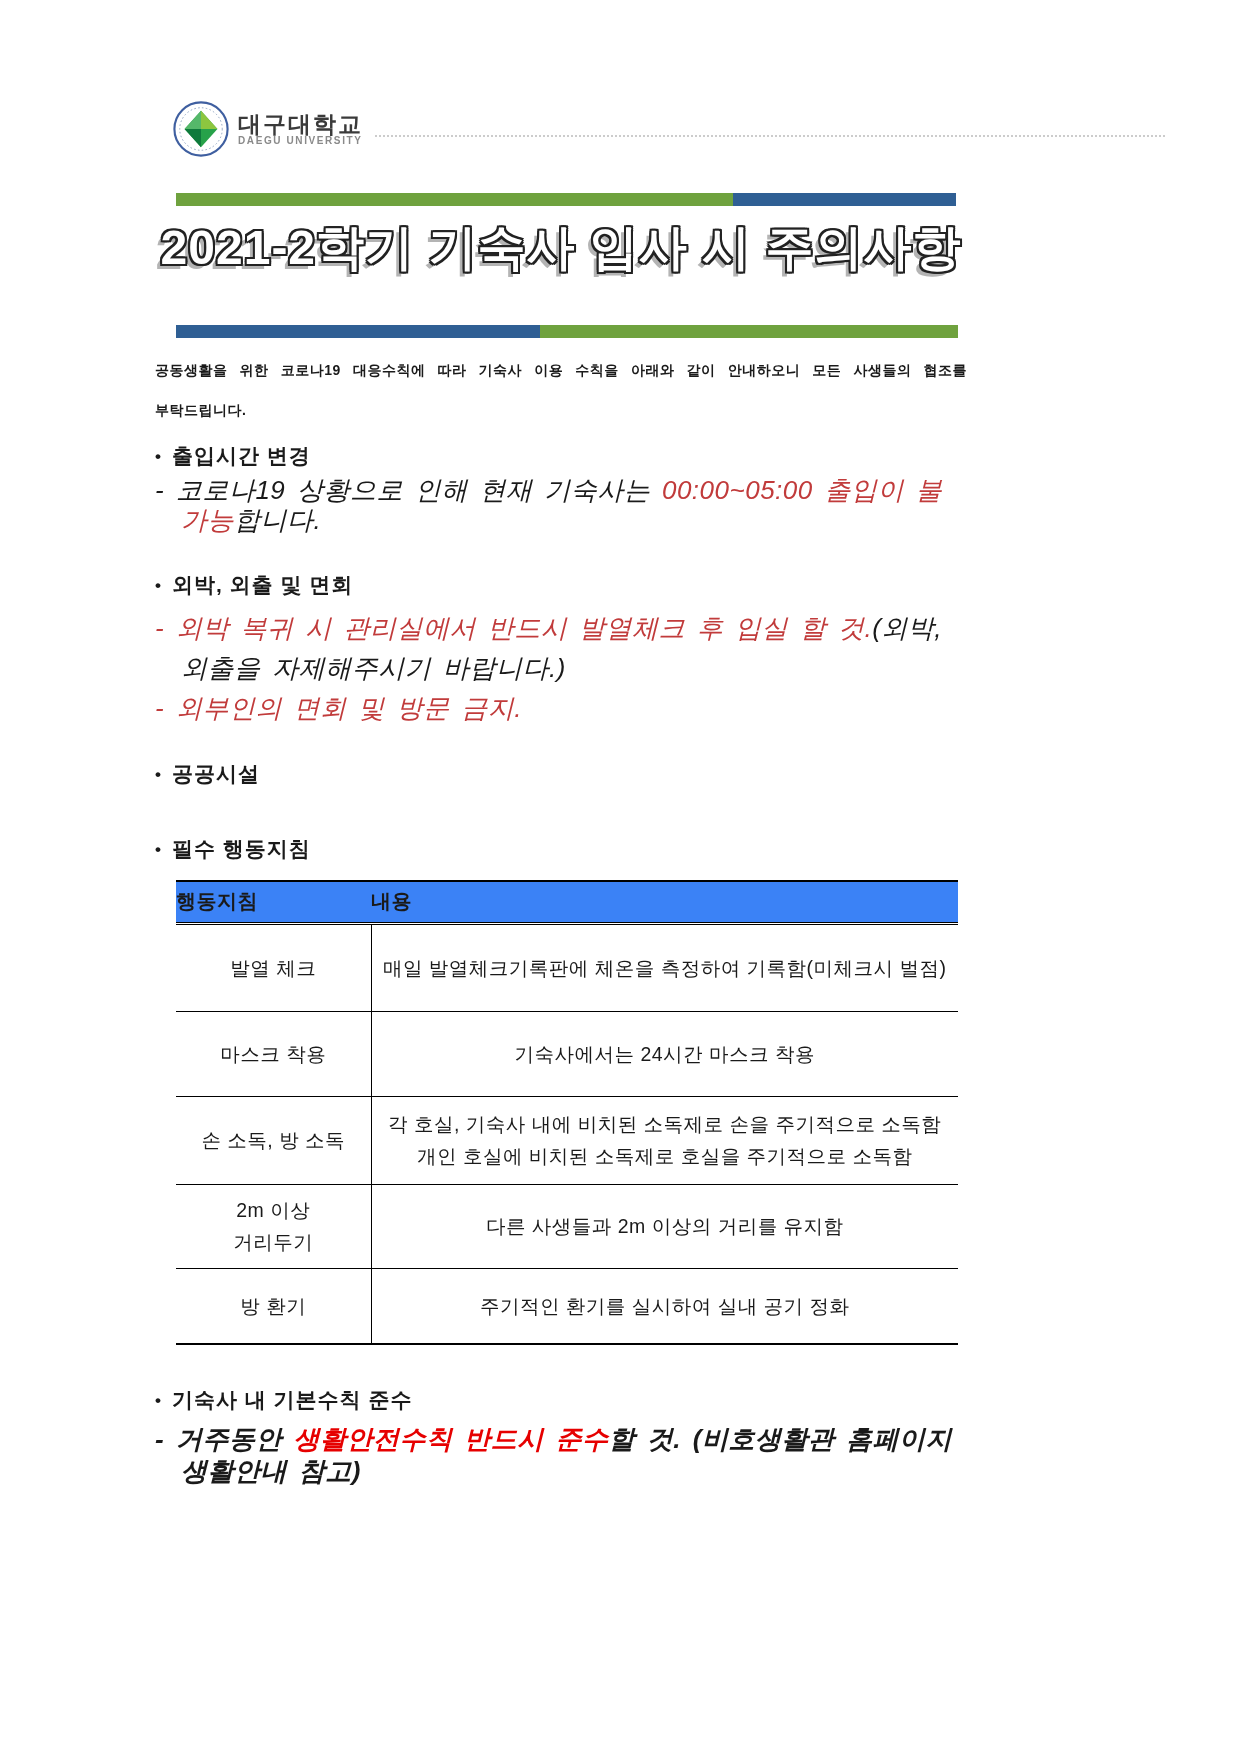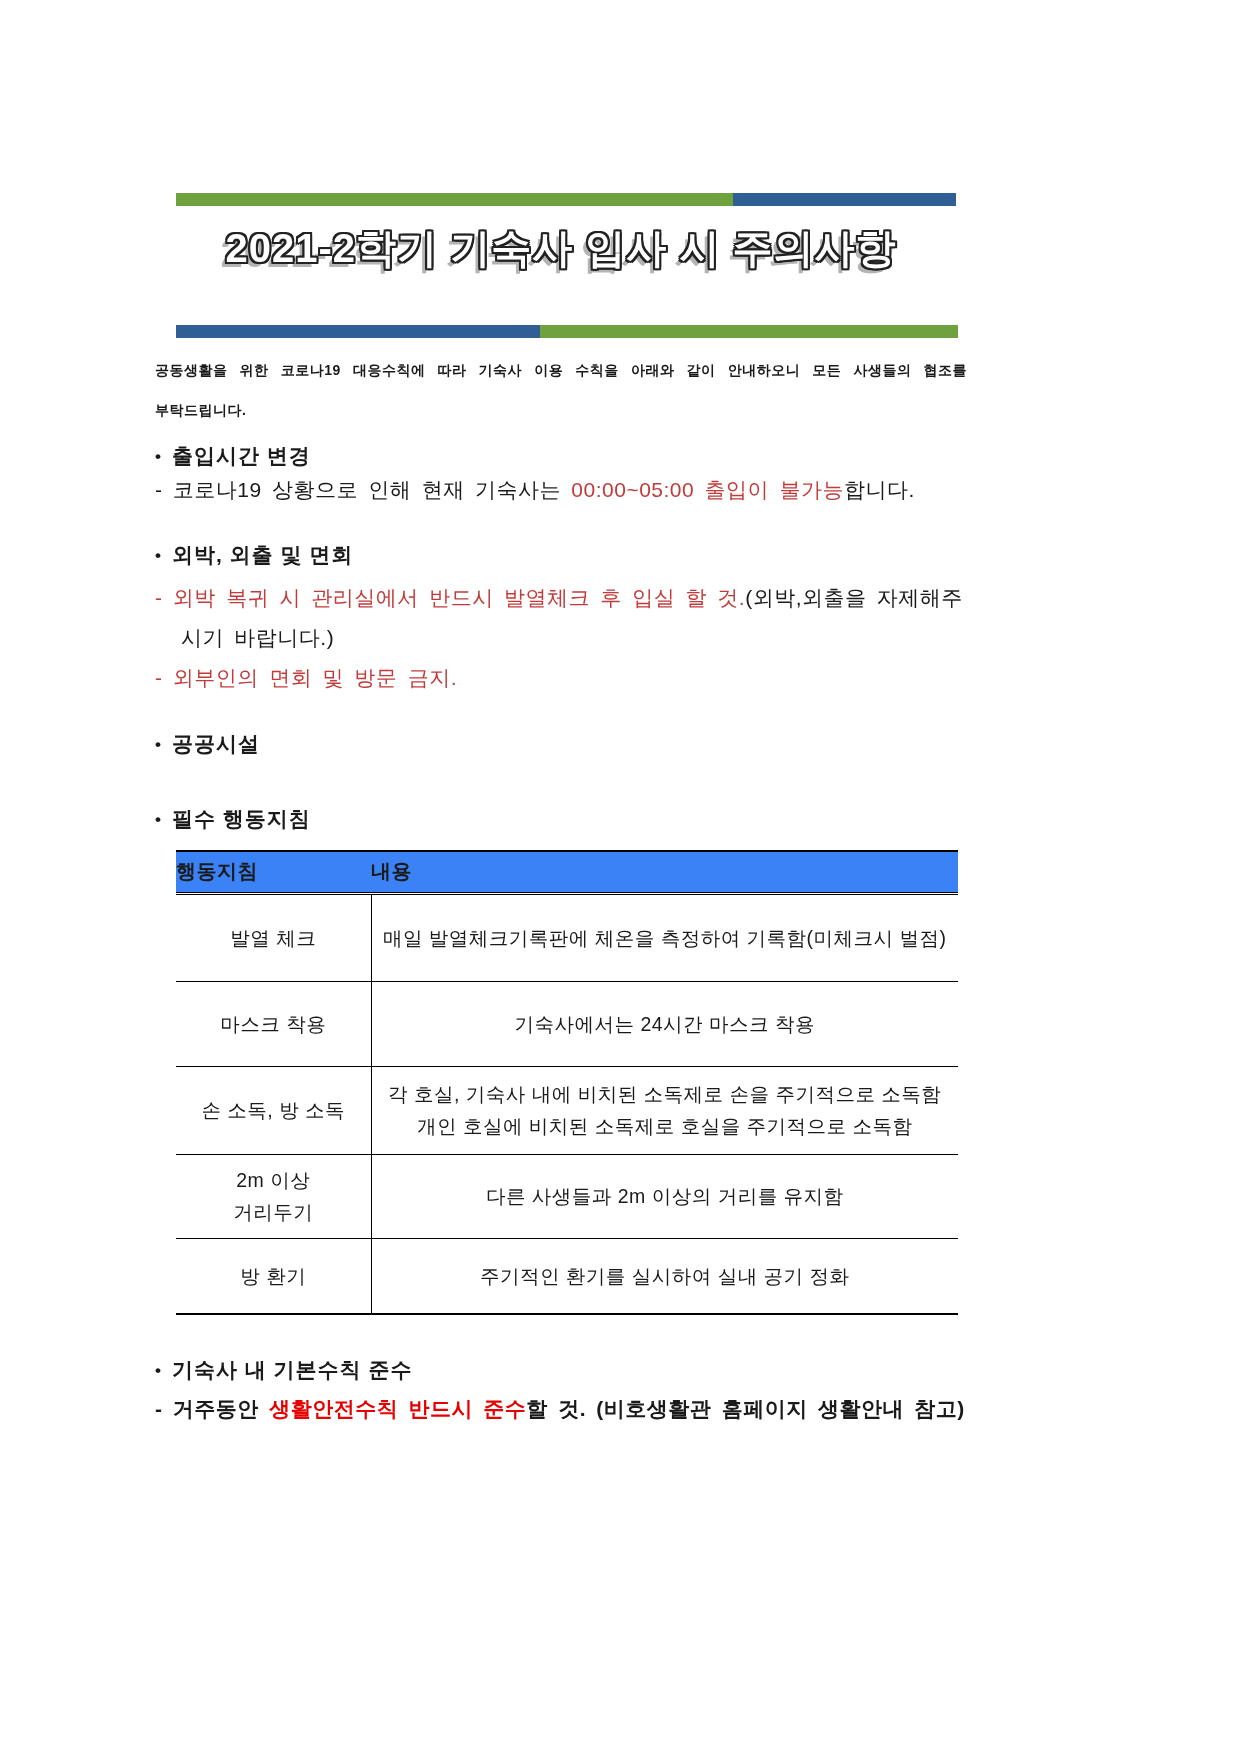--- a/index.html
+++ b/index.html
@@ -32,21 +32,21 @@
   .bar1 { margin-top:8px; }
   .bar1 .g { width:557px; background:#6fa23e; }
   .bar1 .b { width:223px; background:#2f5f94; }
   .bar2 { margin-top:51px; width:782px; }
   .bar2 .b { width:364px; background:#2f5f94; }
   .bar2 .g { width:418px; background:#6fa23e; }
 
   .doc-title {
     margin-top:16px; height:52px; line-height:52px;
     text-align:center;
-    font-size:40px; font-weight:bold; letter-spacing:1px;
+    font-size:48px; font-weight:bold; letter-spacing:1px;
     color:#ffffff;
     text-shadow:
       -2px -2px 0 #222, 0 -2px 0 #222, 2px -2px 0 #222,
       -2px  0   0 #222, 2px  0   0 #222,
       -2px  2px 0 #222, 0  2px 0 #222, 2px  2px 0 #222,
       -5px  5px 0 #b4b4b4;
   }
 
   .intro {
     margin-top:12px;
@@ -59,22 +59,22 @@
     font-size:21px; font-weight:bold; line-height:28px; letter-spacing:1px;
   }
   .sec-heading .bullet { font-size:17px; margin-right:10px; vertical-align:1px; }
   .h-entry   { margin-top:12px; }
   .h-outing  { margin-top:36px; }
   .h-public  { margin-top:32px; }
   .h-guide   { margin-top:46px; }
   .h-basic   { margin-top:41px; }
 
   .dash-line {
-    font-size:21px; line-height:40px; letter-spacing:0.5px; word-spacing:4px;
-    padding-left:26px; text-indent:-26px;
+    font-size:26px; line-height:40px; letter-spacing:0.5px; word-spacing:4px;
+    padding-left:26px; text-indent:-26px;font-style:italic;
   }
   .entry-item  { margin-top:4px; line-height:30px; }
   .outing-1    { margin-top:8px; }
   .public-list { margin-top:6px; }
   .basic-item  { margin-top:8px; line-height:32px; font-weight:bold; }
 
   .red  { color:#c13b3b; }
   .red2 { color:#e60000; }
 
   
@@ -102,20 +102,35 @@
   .rules-table tr.r3 td { height:88px; }
   .rules-table tr.r4 td { height:84px; }
   .rules-table tr.r5 td { height:76px; border-bottom:2px solid #000; }
   .cell-line { display:block; }
 </style>
 </head>
 <body>
 
 <div class="page">
 
+  <div class="doc-header">
+    <svg class="logo-mark" viewBox="0 0 60 60" aria-hidden="true">
+      <circle cx="30" cy="30" r="27.5" fill="#ffffff" stroke="#3f5fa0" stroke-width="2.2"></circle>
+      <circle cx="30" cy="30" r="22" fill="none" stroke="#8fa3c0" stroke-width="1" stroke-dasharray="1.6 2.4"></circle>
+      <path d="M30 11 L47 30 L30 49 L13 30 Z" fill="#27a24a"></path>
+      <path d="M30 11 L47 30 L30 30 Z" fill="#8dc63f"></path>
+      <path d="M30 49 L13 30 L30 30 Z" fill="#0f7a3c"></path>
+      <path d="M30 11 L30 30 L13 30 Z" fill="#55b86a"></path>
+    </svg>
+    <div class="logo-text">
+      <div class="logo-kr">대구대학교</div>
+      <div class="logo-en">DAEGU UNIVERSITY</div>
+    </div>
+    <div class="header-rule"></div>
+  </div>
 
   <div class="content">
 
     <div class="bar bar1">
       <div class="seg g"></div>
       <div class="seg b"></div>
     </div>
 
     <div class="doc-title">2021-2학기 기숙사 입사 시 주의사항</div>
 

